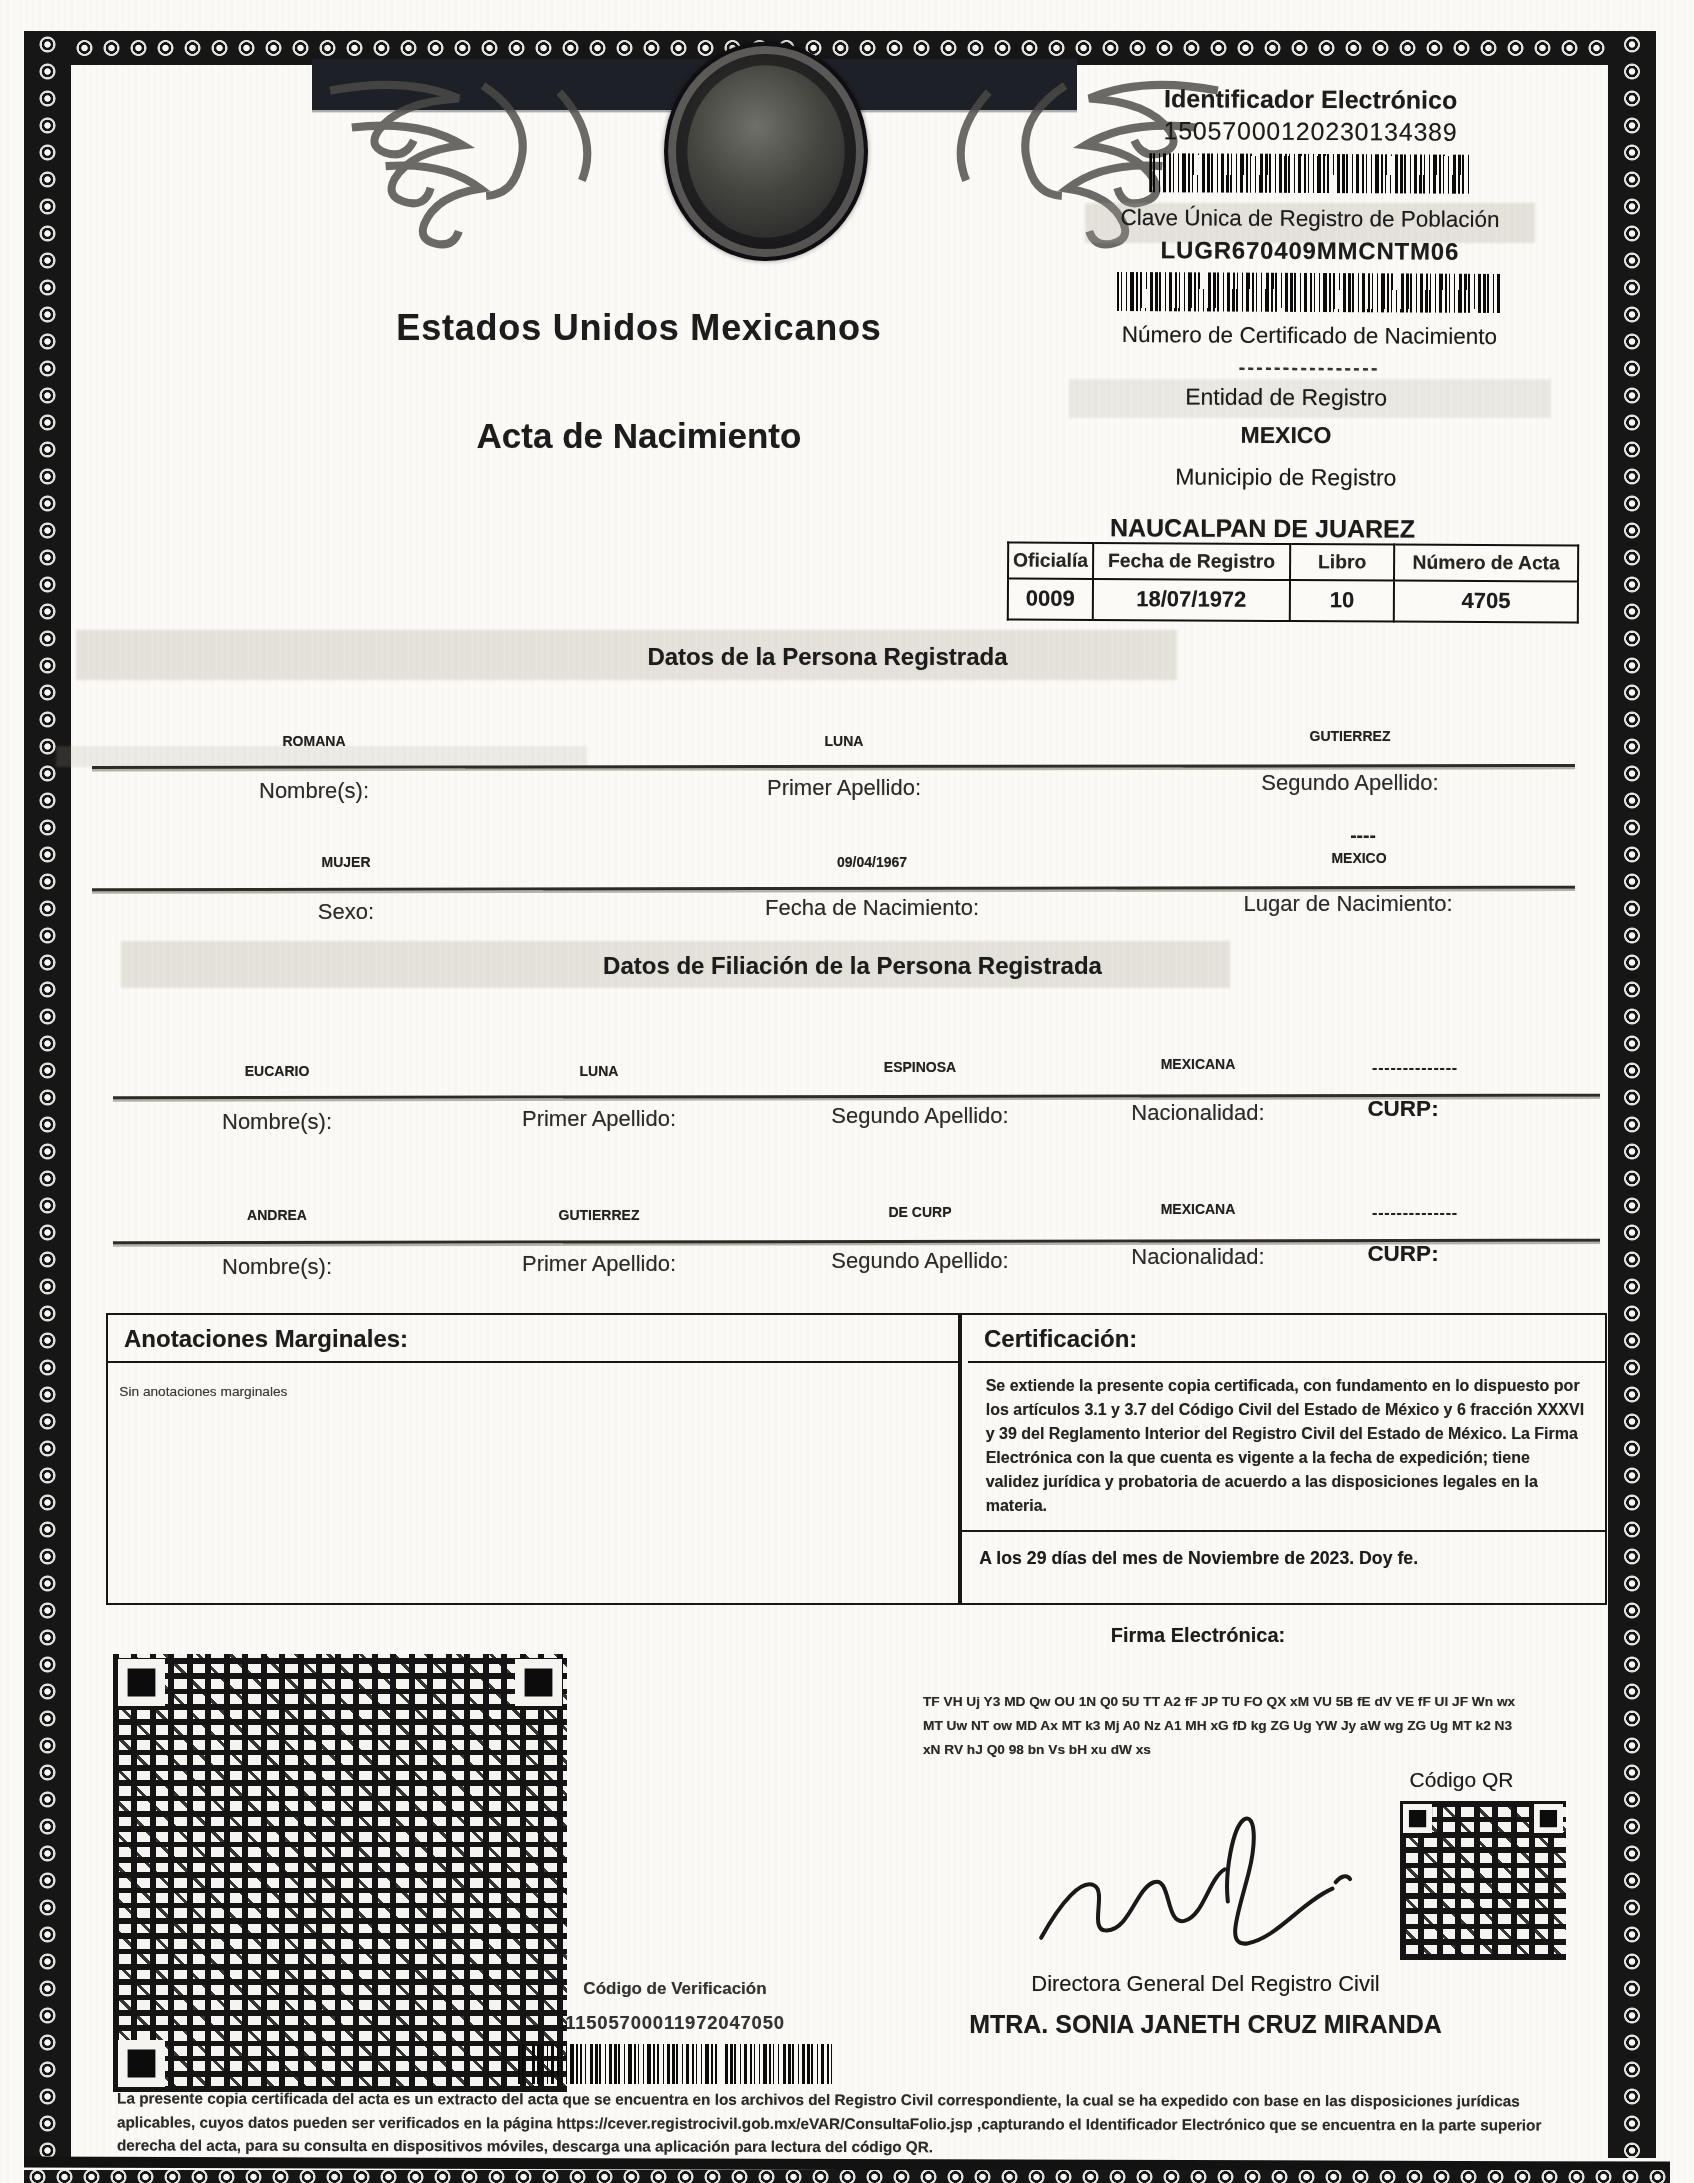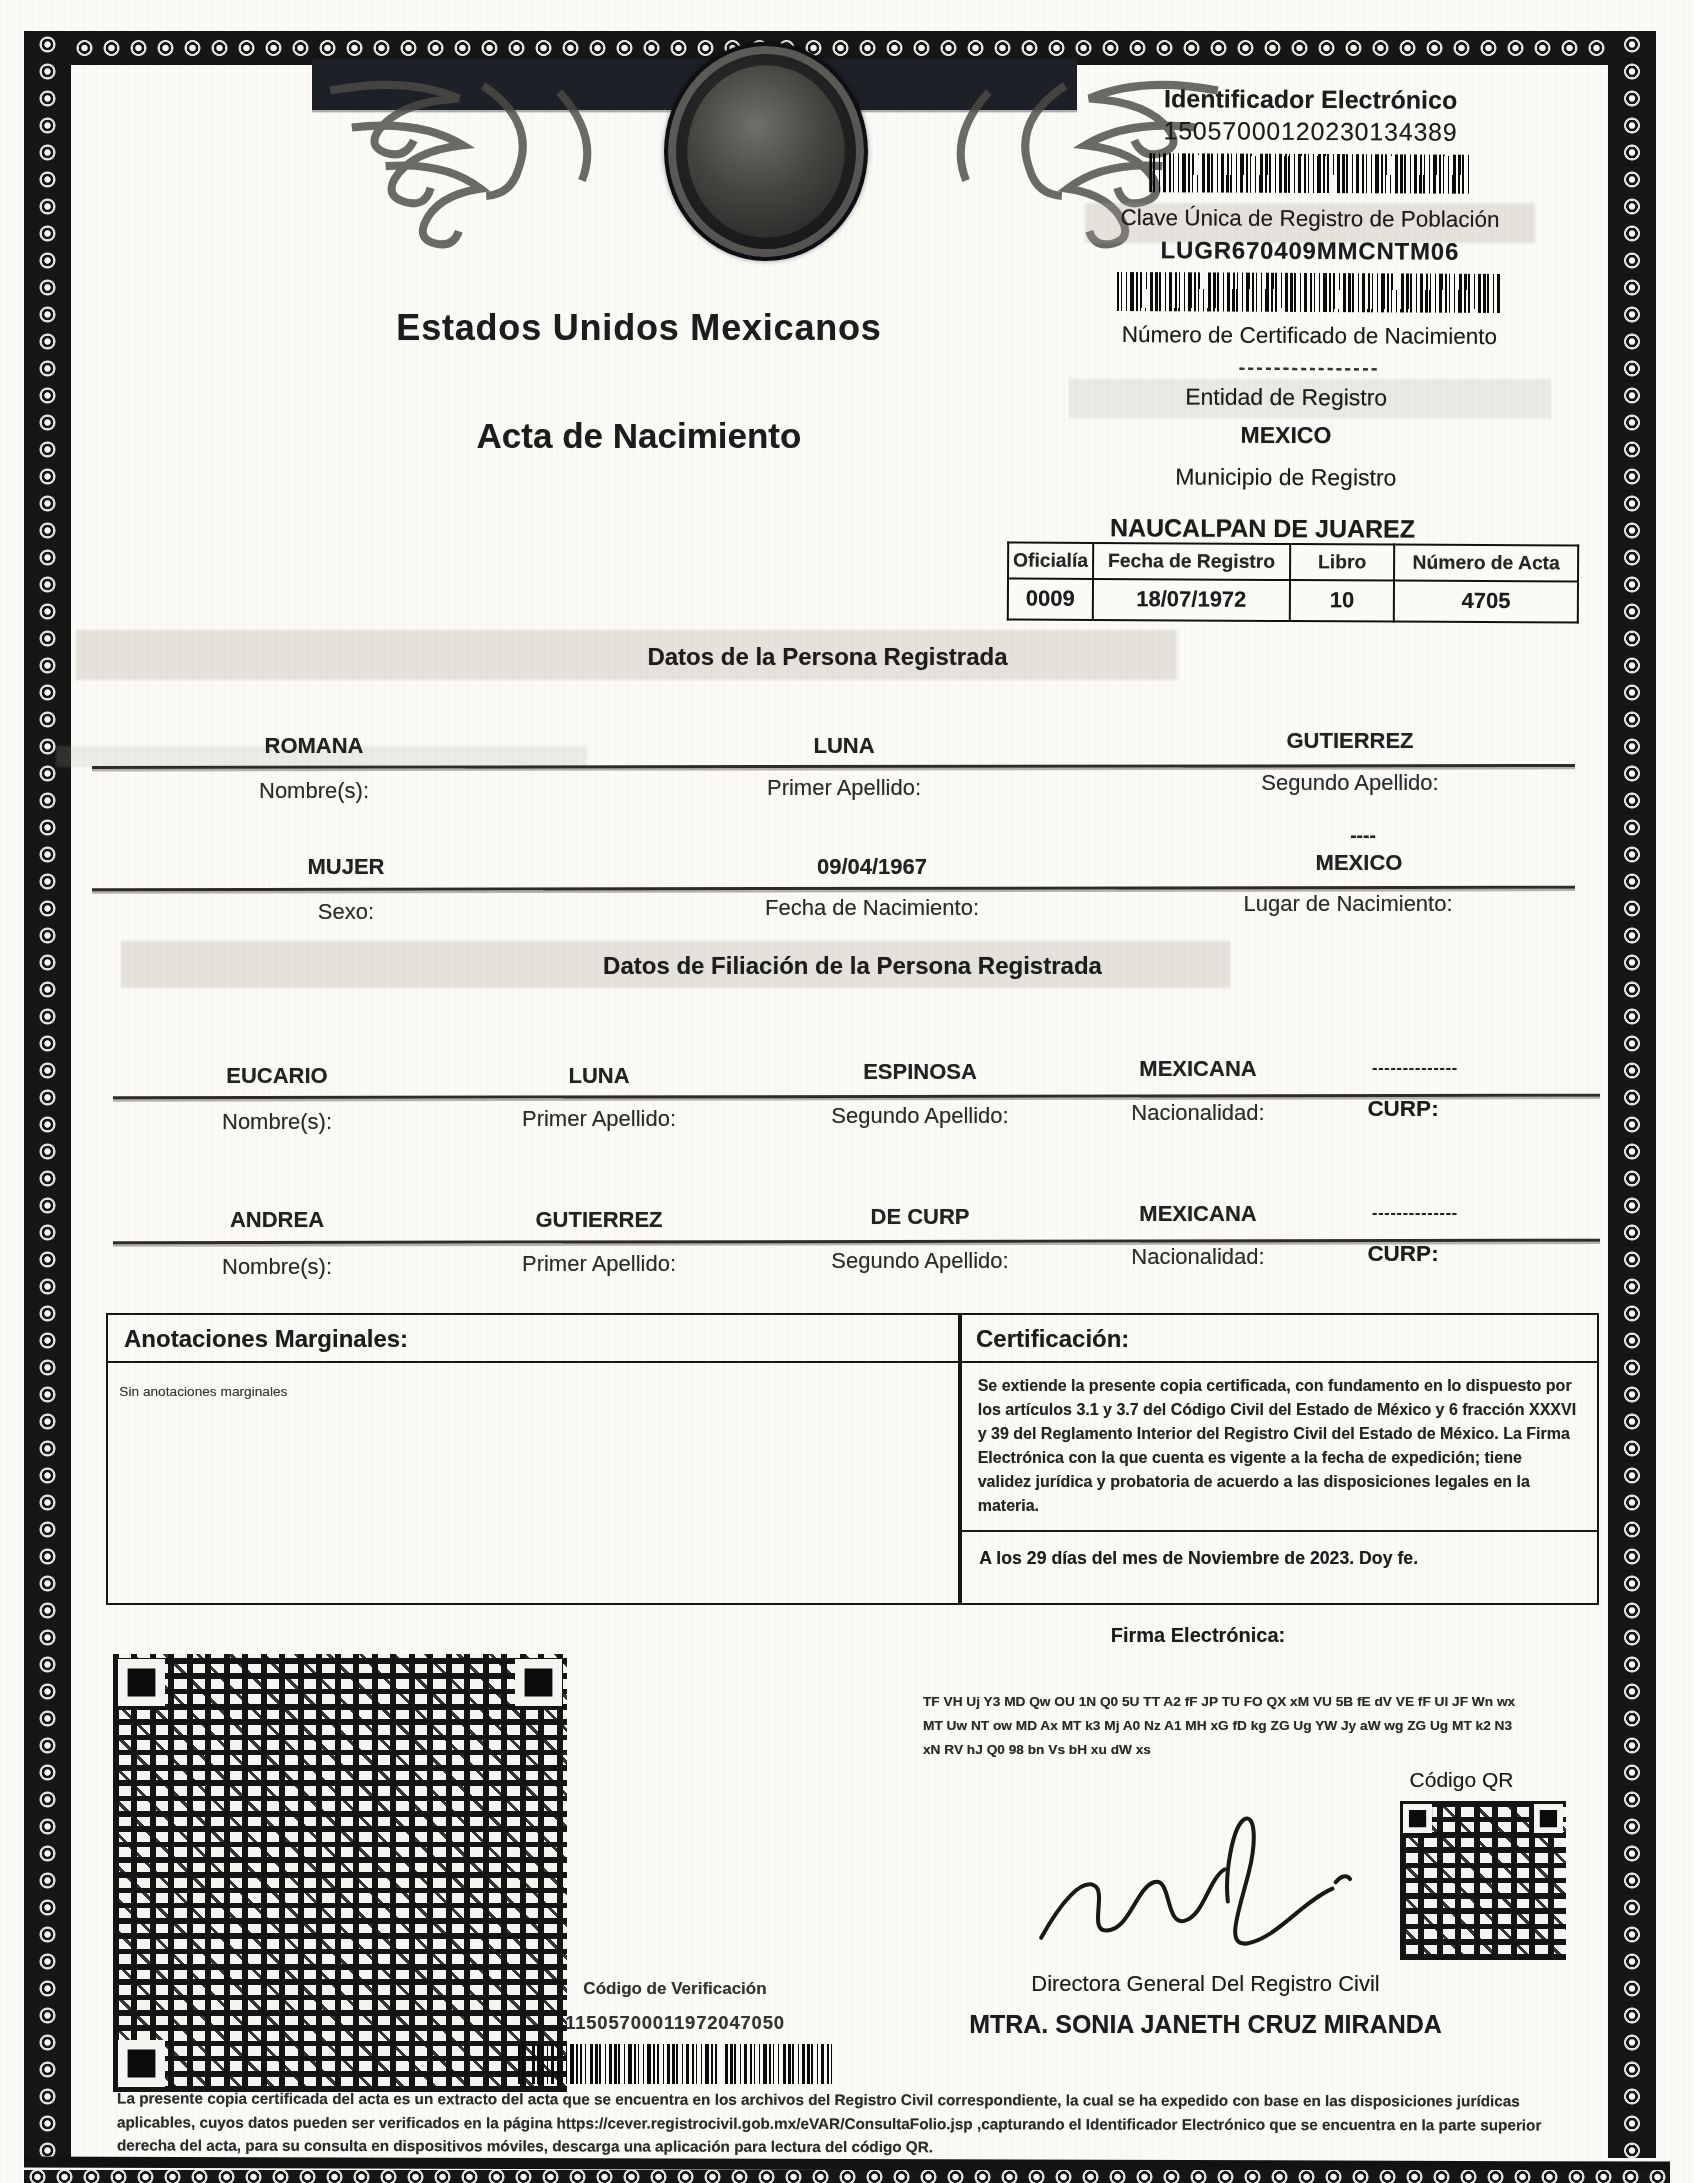--- a/index.html
+++ b/index.html
@@ -38,21 +38,21 @@
     background-image:
       repeating-linear-gradient(0deg, #141414 0 5.6px, transparent 5.6px 15.3px),
       repeating-linear-gradient(90deg, #141414 0 5.6px, transparent 5.6px 18.5px),
       repeating-linear-gradient(45deg, rgba(20,20,20,.85) 0 3.2px, transparent 3.2px 23px);
   }
   .finder{ position:absolute; width:47px; height:47px; background:#0c0c0c; box-shadow:inset 0 0 0 9.6px #f5f4f0, inset 0 0 0 21px #0c0c0c; }
   
   .center{ text-align:center; }
   .abs{ position:absolute; }
   .cx{ transform:translateX(-50%); white-space:nowrap; }
-  .val{ font-size:22px; font-weight:700; color:#222; }
+  .val{ font-size:14px; font-weight:700; color:#222; }
   .lbl{ font-size:22px; font-weight:400; color:#2c2c2c; }
   .rule{ position:absolute; height:0; border-top:3.2px solid #2d2c2a; box-shadow:0 2.4px 0 rgba(125,118,106,.55); }
   .smudge{ position:absolute; background:rgba(172,165,153,.28); filter:blur(0.8px); }
   .boxed{ position:absolute; border:2.4px solid #171717; }
   .box-head{ font-size:24px; font-weight:700; padding:9.6px 16px 8px; border-bottom:2.4px solid #171717; }
   table.reg{ border-collapse:collapse; width:100%; height:100%; }
   table.reg th, table.reg td{ border:2.4px solid #111; text-align:center; vertical-align:middle; }
   table.reg th{ font-size:19.3px; font-weight:700; color:#252525; }
   table.reg td{ font-size:22px; font-weight:700; }
 </style>
@@ -185,21 +185,21 @@
   <span class="abs cx lbl txt" style="left:599px; top:1251px;">Primer Apellido:</span>
   <span class="abs cx lbl txt" style="left:920px; top:1248px;">Segundo Apellido:</span>
   <span class="abs cx lbl txt" style="left:1198px; top:1244px;">Nacionalidad:</span>
   <span class="abs cx txt" style="left:1403px; top:1241px; font-size:22.5px; font-weight:700;">CURP:</span>
 
   <div class="boxed" style="left:106px; top:1313px; width:852px; height:288px;">
     <div class="box-head txt">Anotaciones Marginales:</div>
     <div class="txt" style="font-size:13.7px; color:#3a3a3a; padding:21px 11.3px; filter:blur(0.2px);">Sin anotaciones marginales</div>
   </div>
 
-  <div class="boxed" style="left:958px; top:1313px; width:637px; height:288px;">
+  <div class="boxed" style="left:958px; top:1313px; width:637px; height:288px;padding-left:8px;">
     <div class="box-head txt">Certificación:</div>
     <div class="txt" style="font-size:16px; font-weight:600; line-height:1.5; padding:11.3px 17.7px 0; color:#242424;">Se extiende la presente copia certificada, con fundamento en lo dispuesto por los artículos 3.1  y 3.7 del Código Civil del Estado de México y 6 fracción XXXVI y 39  del Reglamento Interior del Registro Civil del Estado de México. La Firma Electrónica con la que cuenta es vigente a la fecha de expedición; tiene validez jurídica y probatoria de acuerdo a las disposiciones legales en la materia.</div>
     <div class="abs" style="left:0; right:0; top:215px; border-top:2.4px solid #1a1a1a;">
       <div class="txt" style="font-size:17.7px; font-weight:600; padding:16px 19.3px;">A los  29  días del mes de  Noviembre  de  2023. Doy fe.</div>
     </div>
   </div>
 
   <div class="abs center txt" style="left:957px; top:1624px; width:482px; font-size:20px; font-weight:700;">Firma Electrónica:</div>
   <div class="abs" style="left:923px; top:1690px; width:643px; font-size:13.7px; font-weight:700; line-height:24px; color:#2a2a2a;">
     <div class="txt">TF VH Uj Y3 MD Qw OU 1N Q0 5U TT A2 fF JP TU FO QX xM VU 5B fE dV VE fF Ul JF Wn wx</div>

